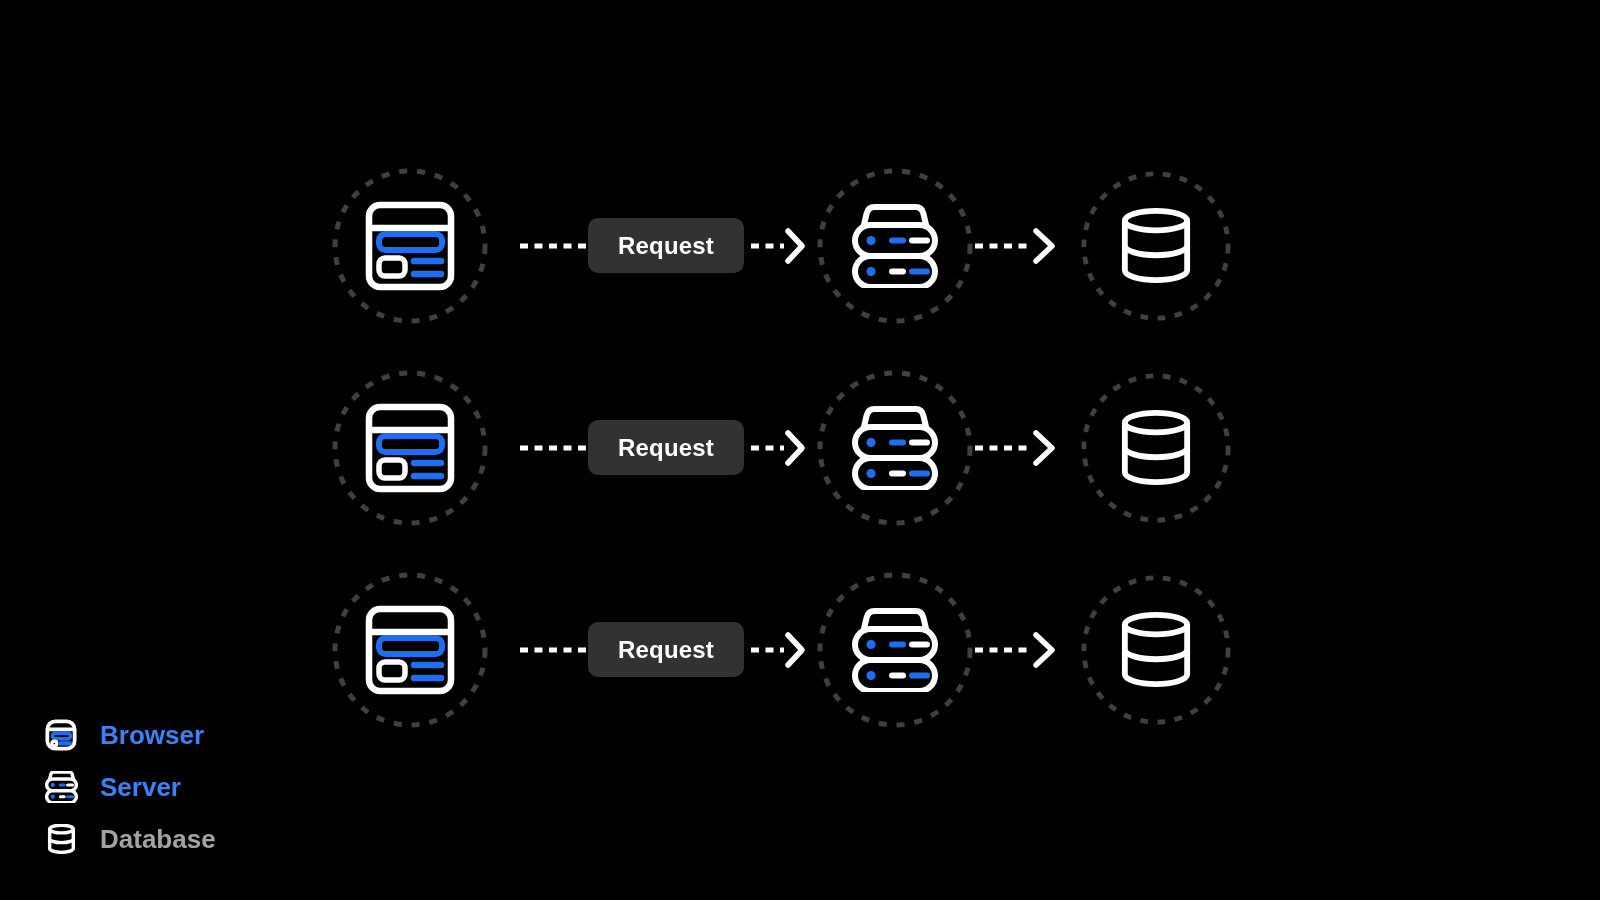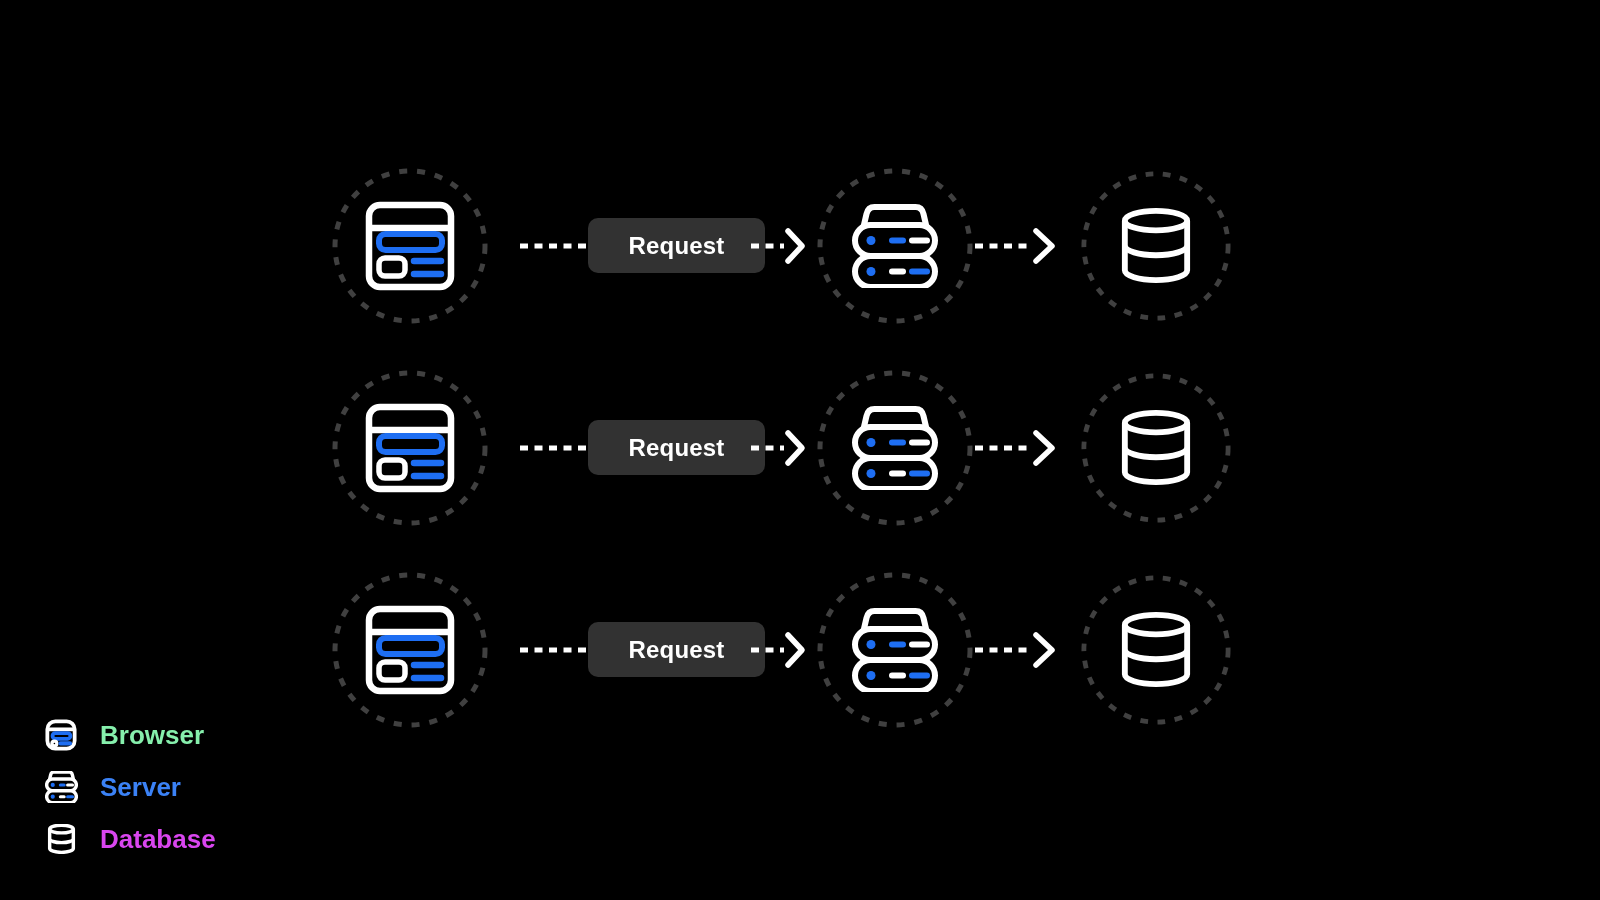--- a/index.html
+++ b/index.html
@@ -7,21 +7,21 @@
     width:1600px;height:900px;position:relative;overflow:hidden;
     background:#000000;
     font-family:"Liberation Sans", sans-serif;
   }
   .row{position:absolute;left:0;width:1600px;height:156px;}
   .node{position:absolute;top:0;width:156px;height:156px;display:flex;align-items:center;justify-content:center;}
   .node .ring{position:absolute;left:0;top:0;}
   .node .glyph{position:relative;}
   .conn{position:absolute;display:block;}
   .req-btn{
-    position:absolute;left:588px;top:50px;width:177px;height:55px;
+    position:absolute;left:588px;top:50px;width:156px;height:55px;
     background:#323232;border-radius:10px;border:none;
     display:flex;align-items:center;justify-content:center;
     color:#ffffff;font-size:24px;font-weight:600;letter-spacing:0.2px;
     font-family:"Liberation Sans", sans-serif;cursor:pointer;
   }
   .legend{position:absolute;left:44px;top:719px;display:flex;flex-direction:column;gap:20px;}
   .legend-item{display:flex;align-items:center;gap:22px;height:32px;}
   .legend-icon{width:34px;display:flex;align-items:center;justify-content:center;}
   .legend-label{color:#ffffff;font-size:26px;font-weight:700;line-height:32px;}
   .hidden-defs{position:absolute;width:0;height:0;overflow:hidden;}
@@ -201,31 +201,31 @@
   </div>
 </div>
 
 <div class="legend">
   <div class="legend-item">
     <span class="legend-icon">
       <svg width="32" height="32">
           <use href="#i-browser-sm"></use>
         </svg>
     </span>
-    <span class="legend-label" style="color: #86efac;">Browser</span>
+    <span class="legend-label" style="color: #3b82f6;">Browser</span>
   </div>
   <div class="legend-item">
     <span class="legend-icon">
       <svg width="33" height="32" viewBox="0 0 86 84">
           <use href="#i-server-sm"></use>
         </svg>
     </span>
     <span class="legend-label" style="color: #3b82f6;">Server</span>
   </div>
   <div class="legend-item">
     <span class="legend-icon">
       <svg width="29" height="30" viewBox="0 0 76 78">
           <use href="#i-db-sm"></use>
         </svg>
     </span>
-    <span class="legend-label" style="color: #d946ef;">Database</span>
+    <span class="legend-label" style="color: #a3a3a3;">Database</span>
   </div>
 </div>
 
 </body></html>

